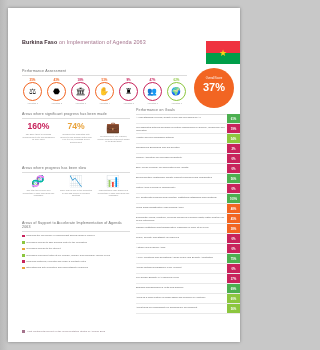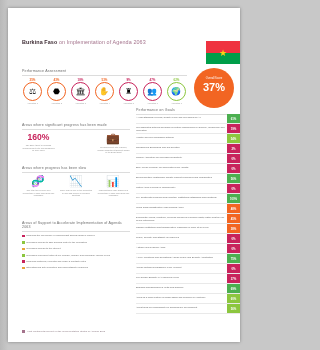--- a/index.html
+++ b/index.html
@@ -129,27 +129,31 @@
           <div class="cap">Aspiration 7</div>
         </div>
       </div>
   </div>
 
   <div class="overall">
     <div class="lbl">Overall Score</div>
     <div class="num">37%</div>
   </div>
 
-  <div class="prog" style="top:115px">
+  <div class="prog" style="top:104px">
     <div class="sect-h">Areas where significant progress has been made</div>
     <div class="rule"></div>
     <div class="p3" id="good-row">
         <div class="pcell">
           <div class="big" style="color: rgb(200, 35, 92);">160%</div>
           <div class="txt">The 2019 target of reducing unemployment rate was surpassed by over 160%</div>
+        </div>
+        <div class="pcell">
+          <div class="big" style="color: rgb(232, 163, 61);">74%</div>
+          <div class="txt">Increased the population with access to safe drinking water from 64% to 74%, recording a 56% achievement</div>
         </div>
         <div class="pcell">
           <div class="ic">💼</div>
           <div class="txt">Unemployment rate reduced, making indicator attainment ahead of the 2023 target</div>
         </div>
       </div>
   </div>
 
   <div class="prog" style="top:158px">
     <div class="sect-h">Areas where progress has been slow</div>

